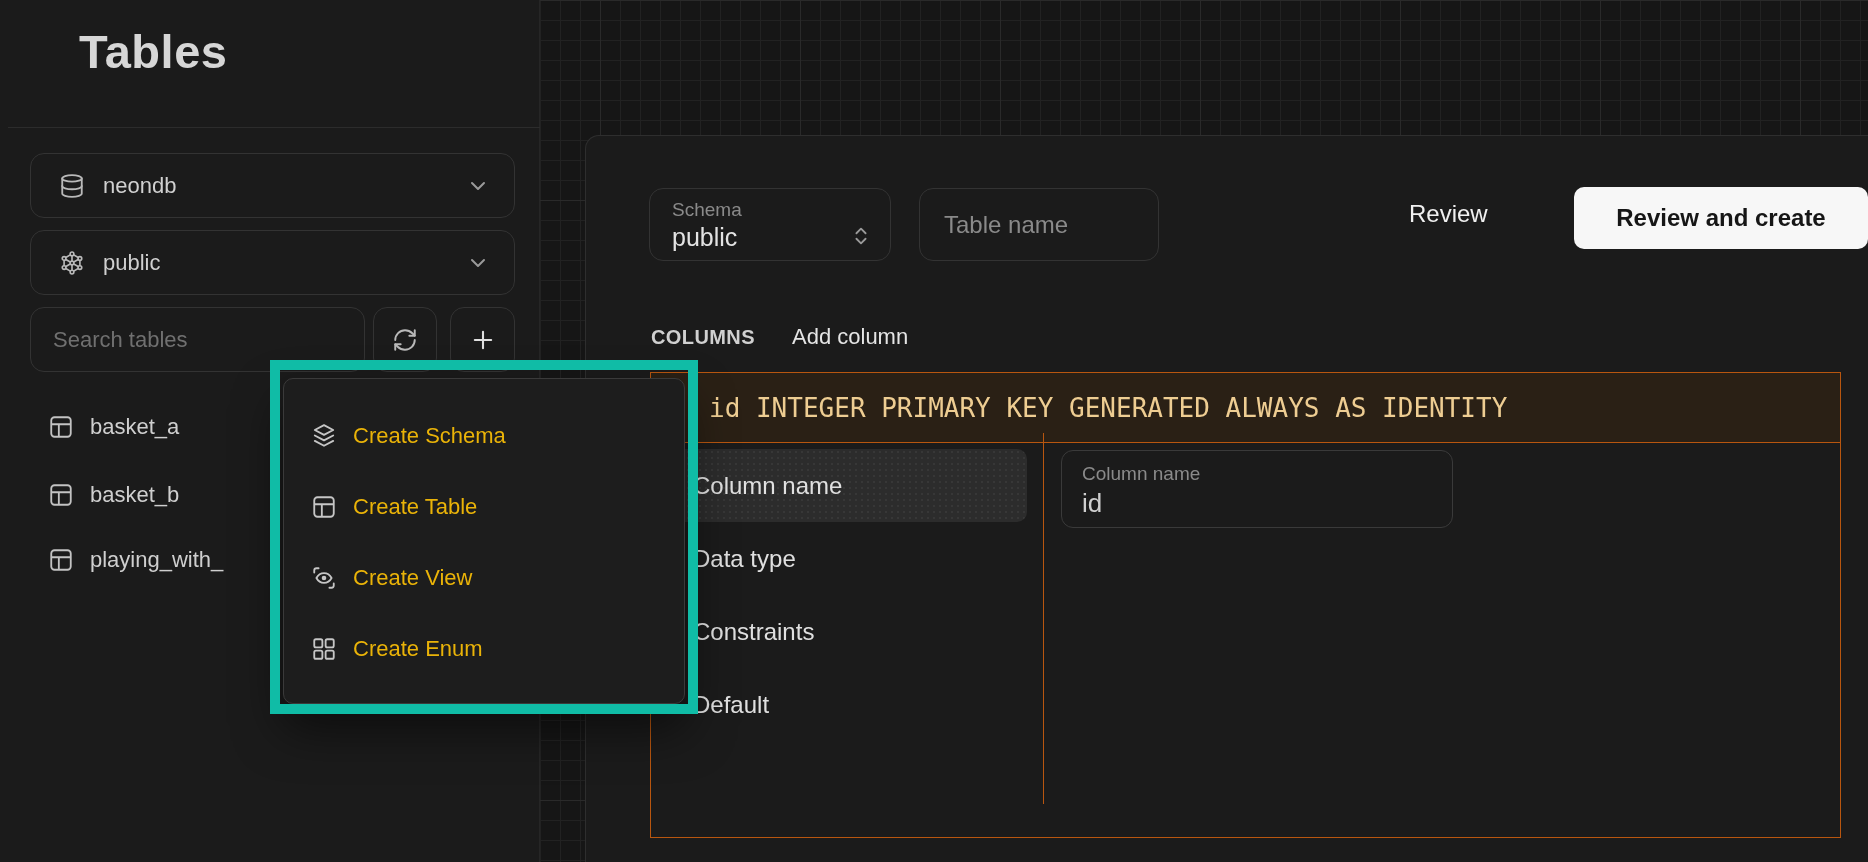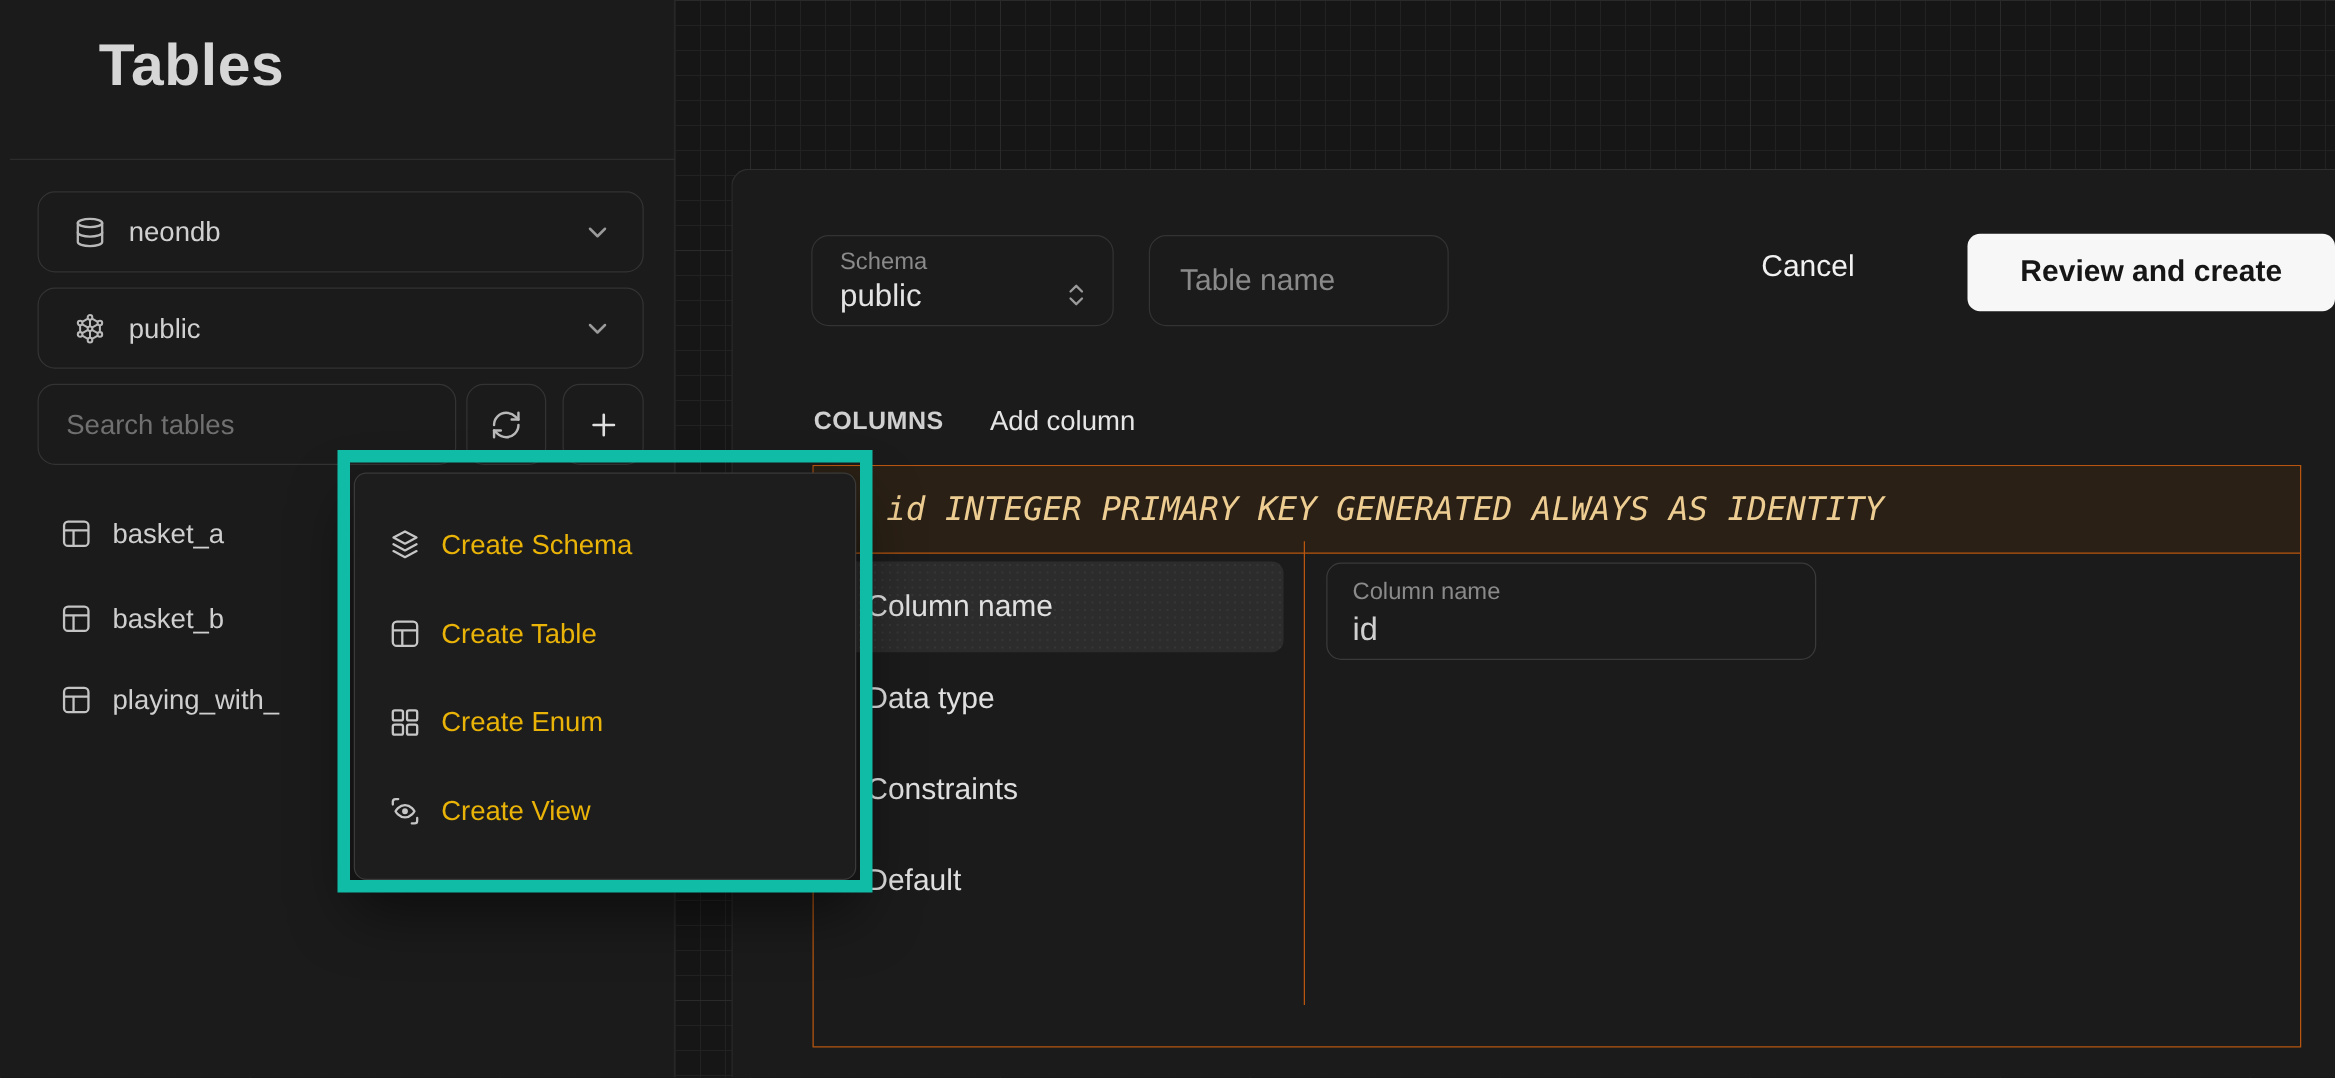--- a/index.html
+++ b/index.html
@@ -77,21 +77,21 @@
   }
 
   #columns-heading{ left:65px; top:190px; font-size:20px; font-weight:700; color:#d0d0d0; letter-spacing:.4px; }
   #add-column-link{ left:206px; top:188px; font-size:22px; font-weight:500; color:#e5e5e5; cursor:pointer; }
 
   #column-editor{
     left:64px; top:236px; width:1191px; height:466px; border:1.5px solid #b8560f;
   }
   #sql-row{
     left:0; top:0; width:100%; height:70px; background:#2a2015; border-bottom:1.5px solid #b8560f;
-    display:flex; align-items:center; padding-left:58px; cursor:pointer;font-style:italic;
+    display:flex; align-items:center; padding-left:58px; cursor:pointer;
   }
   #sql-text{ font-family:"DejaVu Sans Mono", monospace; font-size:26px; color:#eecd92; white-space:nowrap; }
   #editor-body{ left:0; top:60px; width:100%; height:371px; display:flex; }
   #tab-pane{ width:392px; height:100%; padding:16px; }
   #field-pane{ flex:1; height:100%; border-left:1.5px solid #b8560f; padding:17px; }
 
   .tab-item{
     width:360px; height:73px; display:flex; align-items:center; padding-left:26px;
     font-size:24px; color:#e0e0e0; border-radius:10px; cursor:pointer;
   }
@@ -225,21 +225,21 @@
     <span class="icon">
       <svg width="22" height="22" viewBox="0 0 24 24" fill="none" stroke="currentColor" stroke-width="2" stroke-linecap="round" stroke-linejoin="round">
           <path d="m7 15 5 5 5-5"></path>
           <path d="m7 9 5-5 5 5"></path>
         </svg>
     </span>
   </div>
 
   <input id="table-name-input" class="abs" placeholder="Table name" style="">
 
-  <button id="cancel-btn" class="abs">Cancel</button>
+  <button id="cancel-btn" class="abs">Review</button>
   <button id="review-btn" class="abs">Review and create</button>
 
   <div id="columns-heading" class="abs">COLUMNS</div>
   <div id="add-column-link" class="abs">Add column</div>
 
   <div id="column-editor" class="abs">
     <div id="sql-row" class="abs">
       <span id="sql-text">id INTEGER PRIMARY KEY GENERATED ALWAYS AS IDENTITY</span>
     </div>
     <div id="editor-body" class="abs">
@@ -274,35 +274,35 @@
     <span class="icon">
       <svg width="26" height="26" viewBox="0 0 24 24" fill="none" stroke="currentColor" stroke-width="1.7" stroke-linejoin="round">
           <rect x="3" y="3" width="18" height="18" rx="3"></rect>
           <path d="M3 9.5h18M10 9.5V21"></path>
         </svg>
     </span>
     <span class="lbl">Create Table</span>
   </div>
   <div class="menu-item">
     <span class="icon">
-      <svg width="26" height="26" viewBox="0 0 24 24" fill="none" stroke="currentColor" stroke-width="1.7" stroke-linejoin="round">
-        <rect x="3" y="3" width="7.5" height="7.5" rx="1.5"></rect>
-          <rect x="13.5" y="3" width="7.5" height="7.5" rx="1.5"></rect>
-        <rect x="3" y="13.5" width="7.5" height="7.5" rx="1.5"></rect>
-          <rect x="13.5" y="13.5" width="7.5" height="7.5" rx="1.5"></rect>
-      </svg>
-    </span>
-    <span class="lbl">Create Enum</span>
-  </div>
-  <div class="menu-item">
-    <span class="icon">
       <svg width="26" height="26" viewBox="0 0 24 24" fill="none" stroke="currentColor" stroke-width="1.7" stroke-linecap="round" stroke-linejoin="round">
         <path d="M21 17v2a2 2 0 0 1-2 2h-2"></path>
           <path d="M3 7V5a2 2 0 0 1 2-2h2"></path>
         <path d="M5 12s2.5-4.5 7-4.5S19 12 19 12s-2.5 4.5-7 4.5S5 12 5 12z"></path>
           <circle cx="12" cy="12" r="1.3" fill="currentColor"></circle>
       </svg>
     </span>
     <span class="lbl">Create View</span>
   </div>
+  <div class="menu-item">
+    <span class="icon">
+      <svg width="26" height="26" viewBox="0 0 24 24" fill="none" stroke="currentColor" stroke-width="1.7" stroke-linejoin="round">
+        <rect x="3" y="3" width="7.5" height="7.5" rx="1.5"></rect>
+          <rect x="13.5" y="3" width="7.5" height="7.5" rx="1.5"></rect>
+        <rect x="3" y="13.5" width="7.5" height="7.5" rx="1.5"></rect>
+          <rect x="13.5" y="13.5" width="7.5" height="7.5" rx="1.5"></rect>
+      </svg>
+    </span>
+    <span class="lbl">Create Enum</span>
+  </div>
 </div>
 
 <div id="annotation-box" class="abs"></div>
 
 </body></html>

